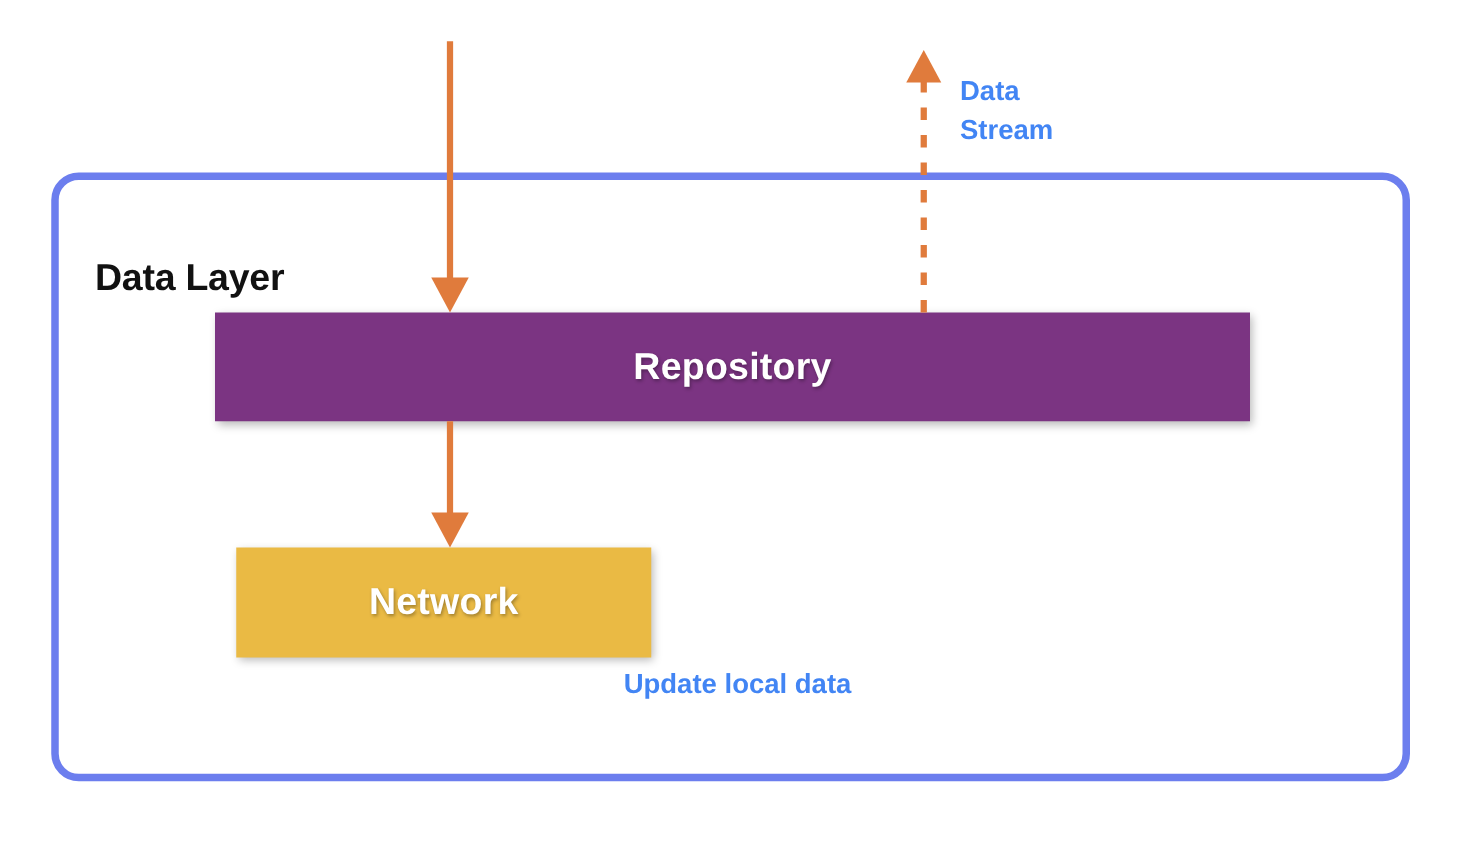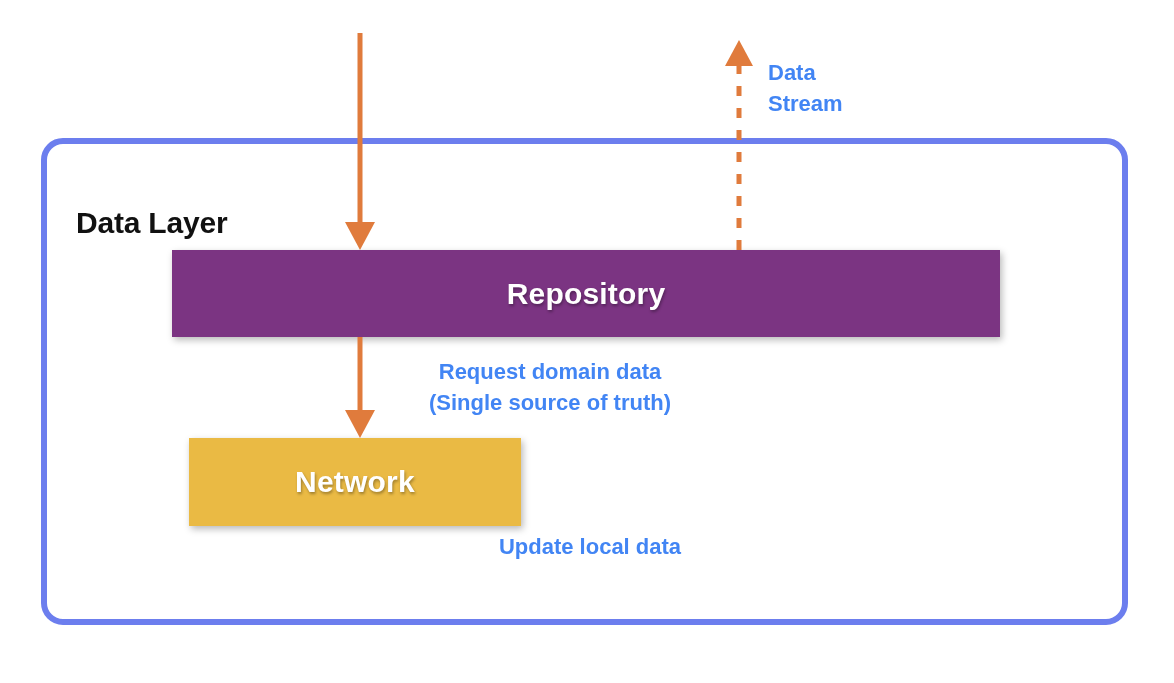--- a/index.html
+++ b/index.html
@@ -137,22 +137,20 @@
   </div>
 
   <div class="block block-repository">
     <span class="block-label">Repository</span>
   </div>
 
 
   <div class="caption cap-stream">Data
 Stream</div>
 
-  <div class="caption cap-request">Request domain data
-(Single source of truth)</div>
 
   <div class="caption cap-update">Update local data</div>
 
   <svg id="arrows" viewBox="0 0 1174 683">
 
     <g>
       <line x1="360" y1="33" x2="360" y2="228" stroke="#E07B3C" stroke-width="5"></line>
       <polygon points="360,250 345,222 375,222" fill="#E07B3C"></polygon>
     </g>
 

